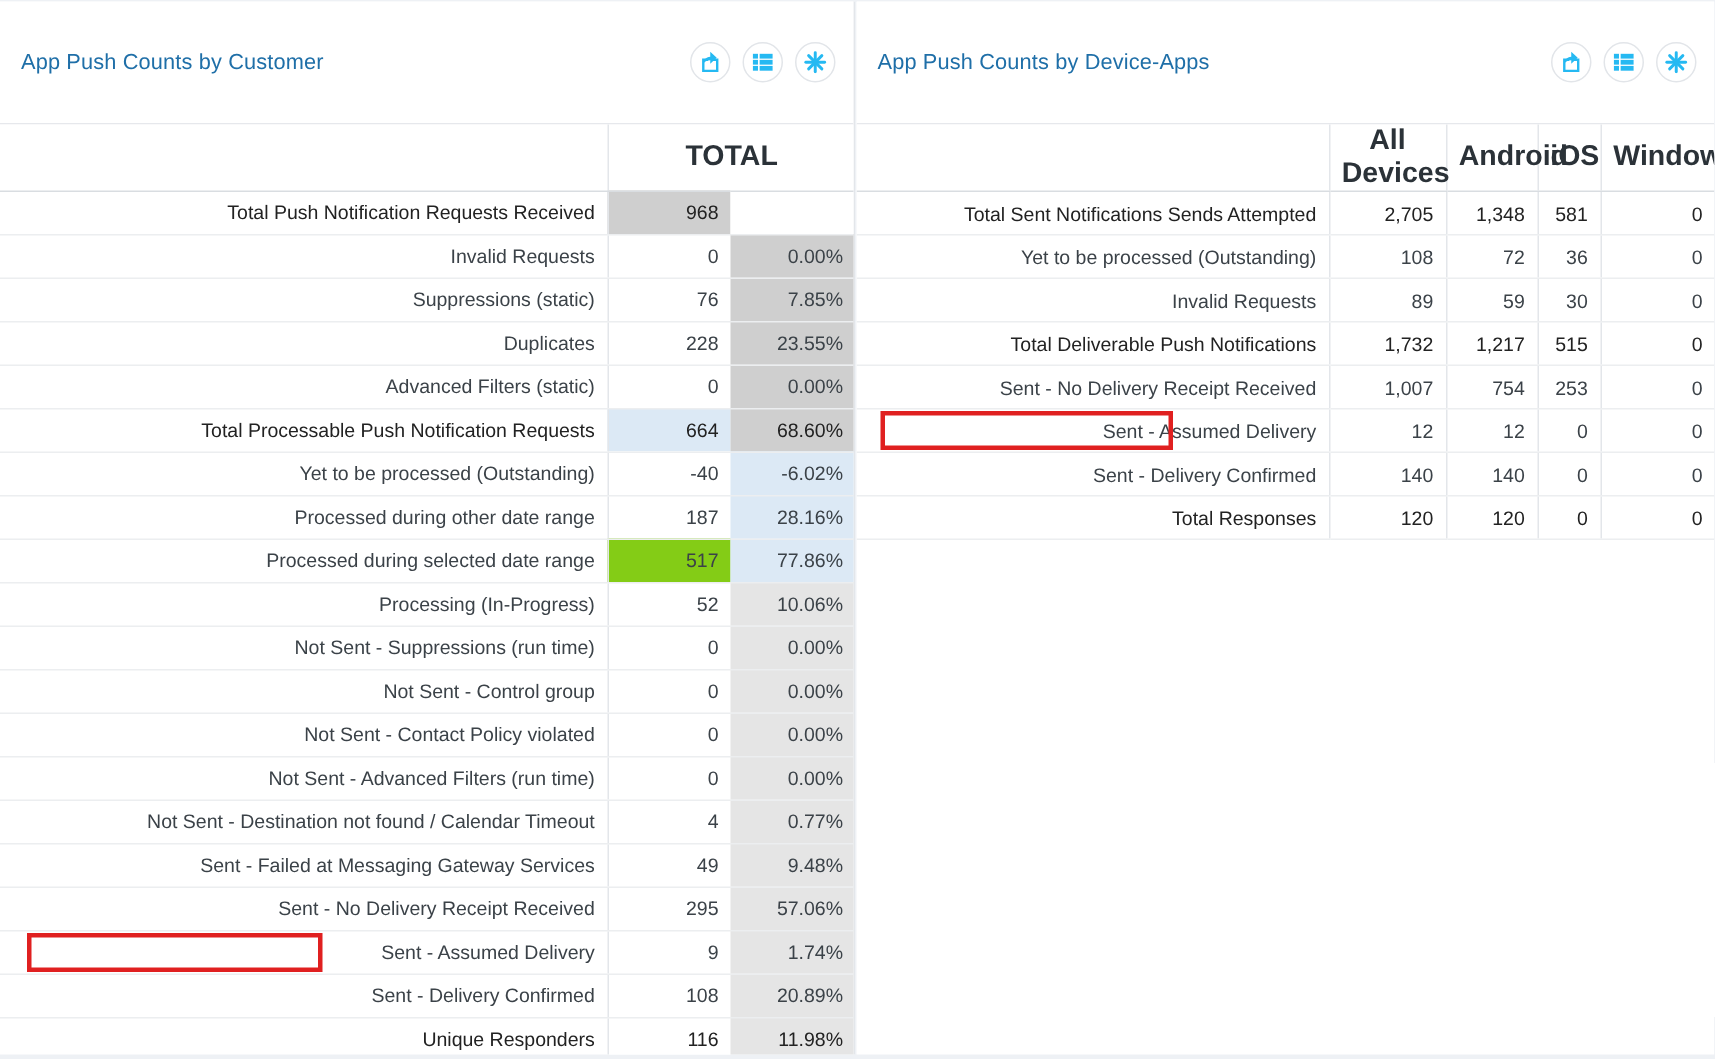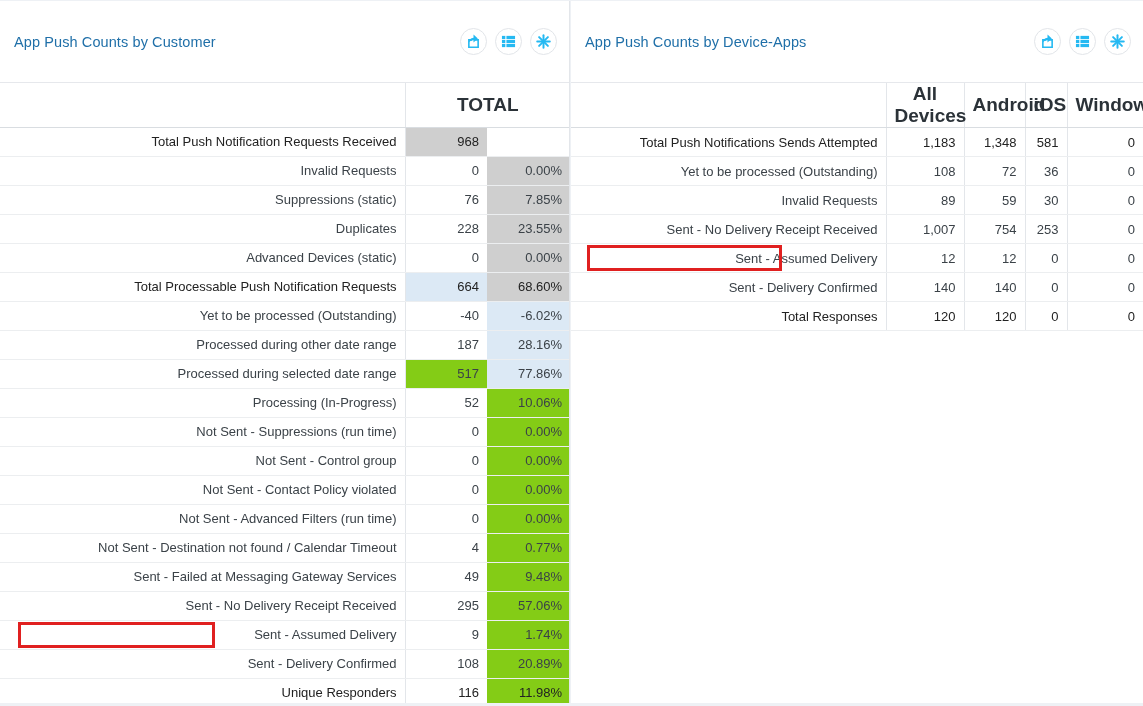--- a/index.html
+++ b/index.html
@@ -86,21 +86,21 @@
 
   .lvl0 { padding-left: 8px;  font-weight: bold; color: #222; }
   .lvl1 { padding-left: 22px; }
   .lvl2 { padding-left: 30px; }
   .lvl3 { padding-left: 38px; }
 
   
   .sh-gray  { background: #cfcfcf; }
   .sh-lblue { background: #dce9f5; }
   .sh-mblue { background: #84cc16; }
-  .sh-bblue { background: #84cc16; }
+  .sh-bblue { background: #e5e5e5; }
   .sh-none  { background: #ffffff; }
   .bold-cell { font-weight: bold; color: #222; }
 
   
   td.highlight { position: relative; }
   td.highlight .hl-box {
     position: absolute;
     left: 18px;
     top: 1px;
     width: 197px;
@@ -192,21 +192,21 @@
             <td class="label lvl1">Suppressions (static)</td>
             <td class="num vsep sh-none">76</td>
             <td class="num sh-gray">7.85%</td>
           </tr>
           <tr>
             <td class="label lvl1">Duplicates</td>
             <td class="num vsep sh-none">228</td>
             <td class="num sh-gray">23.55%</td>
           </tr>
           <tr>
-            <td class="label lvl1">Advanced Devices (static)</td>
+            <td class="label lvl1">Advanced Filters (static)</td>
             <td class="num vsep sh-none">0</td>
             <td class="num sh-gray">0.00%</td>
           </tr>
           <tr>
             <td class="label lvl0">Total Processable Push Notification Requests</td>
             <td class="num vsep sh-lblue bold-cell">664</td>
             <td class="num sh-gray bold-cell">68.60%</td>
           </tr>
           <tr>
             <td class="label lvl2">Yet to be processed (Outstanding)</td>
@@ -333,39 +333,46 @@
         <tr>
           <th class="blank-head"></th>
           <th class="vsep">All Devices</th>
           <th class="vsep">Android</th>
           <th class="vsep">iOS</th>
           <th class="vsep">Windows</th>
         </tr>
       </thead>
       <tbody id="right-body">
           <tr>
-            <td class="label lvl0">Total Push Notifications Sends Attempted</td>
-            <td class="num vsep bold-cell">1,183</td>
+            <td class="label lvl0">Total Sent Notifications Sends Attempted</td>
+            <td class="num vsep bold-cell">2,705</td>
             <td class="num vsep bold-cell">1,348</td>
             <td class="num vsep bold-cell">581</td>
             <td class="num vsep bold-cell">0</td>
           </tr>
           <tr>
             <td class="label lvl2">Yet to be processed (Outstanding)</td>
             <td class="num vsep">108</td>
             <td class="num vsep">72</td>
             <td class="num vsep">36</td>
             <td class="num vsep">0</td>
           </tr>
           <tr>
             <td class="label lvl1">Invalid Requests</td>
             <td class="num vsep">89</td>
             <td class="num vsep">59</td>
             <td class="num vsep">30</td>
             <td class="num vsep">0</td>
+          </tr>
+          <tr>
+            <td class="label lvl0">Total Deliverable Push Notifications</td>
+            <td class="num vsep bold-cell">1,732</td>
+            <td class="num vsep bold-cell">1,217</td>
+            <td class="num vsep bold-cell">515</td>
+            <td class="num vsep bold-cell">0</td>
           </tr>
           <tr>
             <td class="label lvl2">Sent - No Delivery Receipt Received</td>
             <td class="num vsep">1,007</td>
             <td class="num vsep">754</td>
             <td class="num vsep">253</td>
             <td class="num vsep">0</td>
           </tr>
           <tr>
             <td class="label lvl2 highlight">Sent - Assumed Delivery<span class="hl-box"></span></td>

